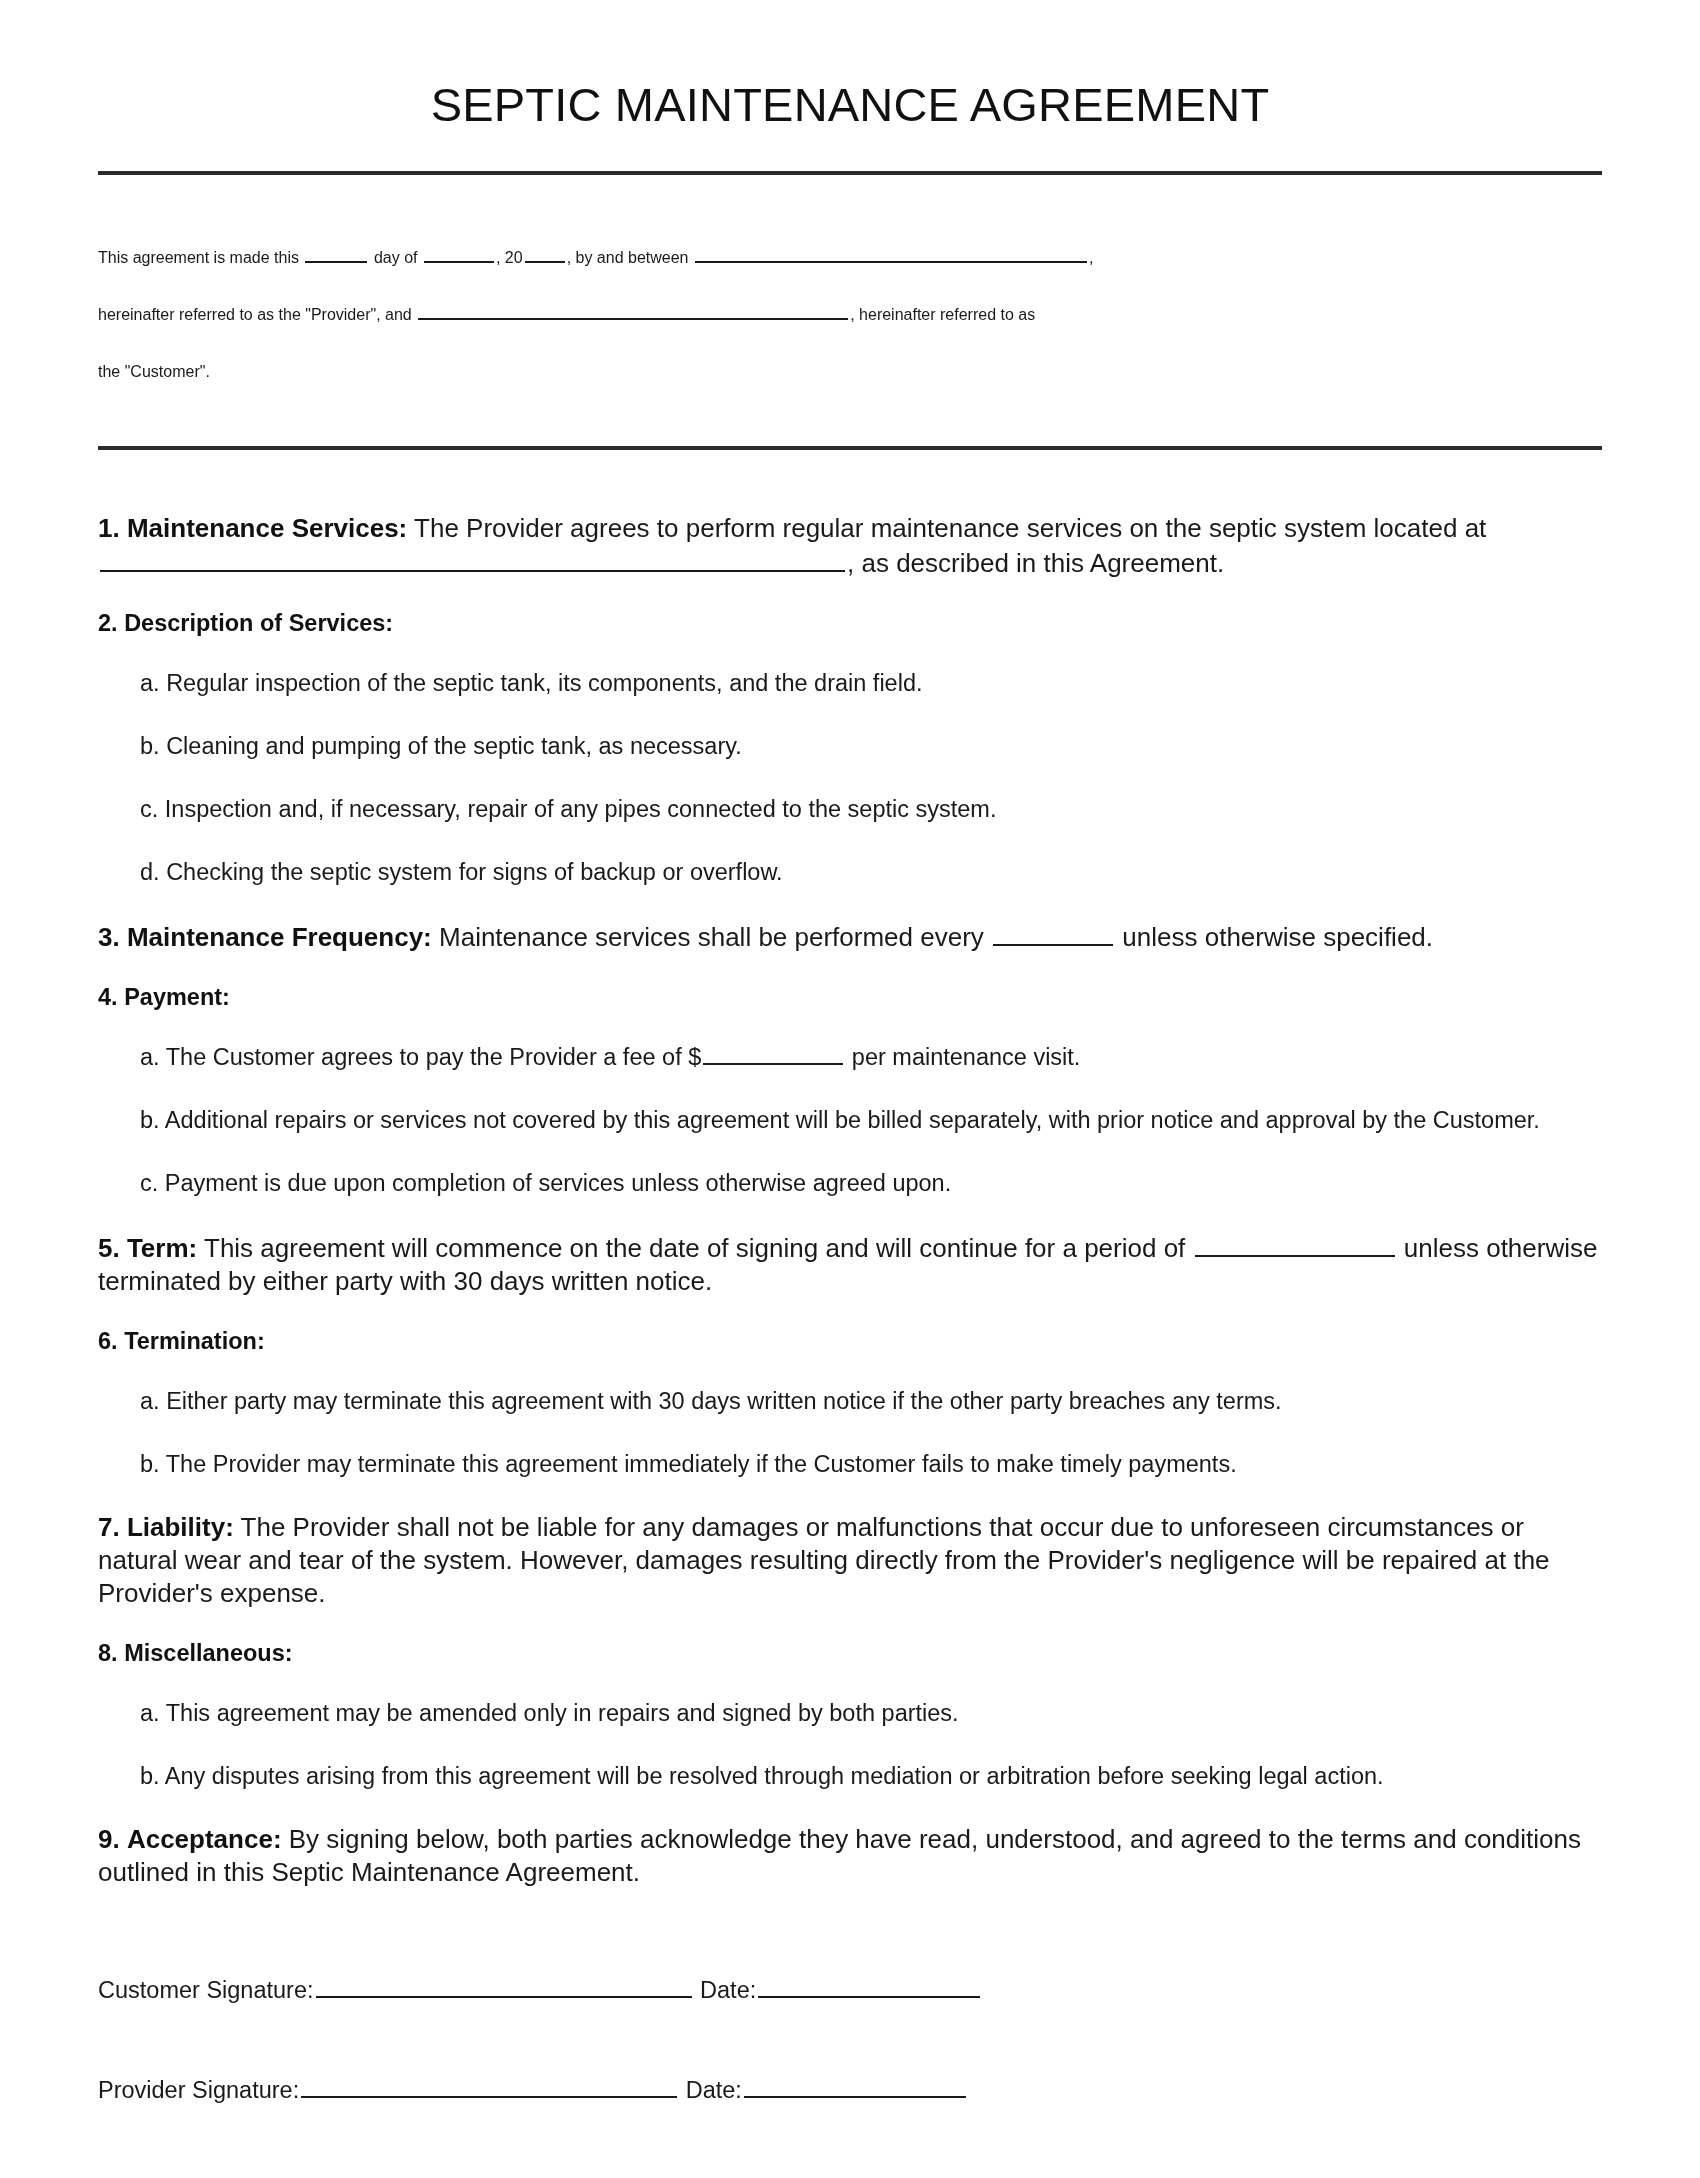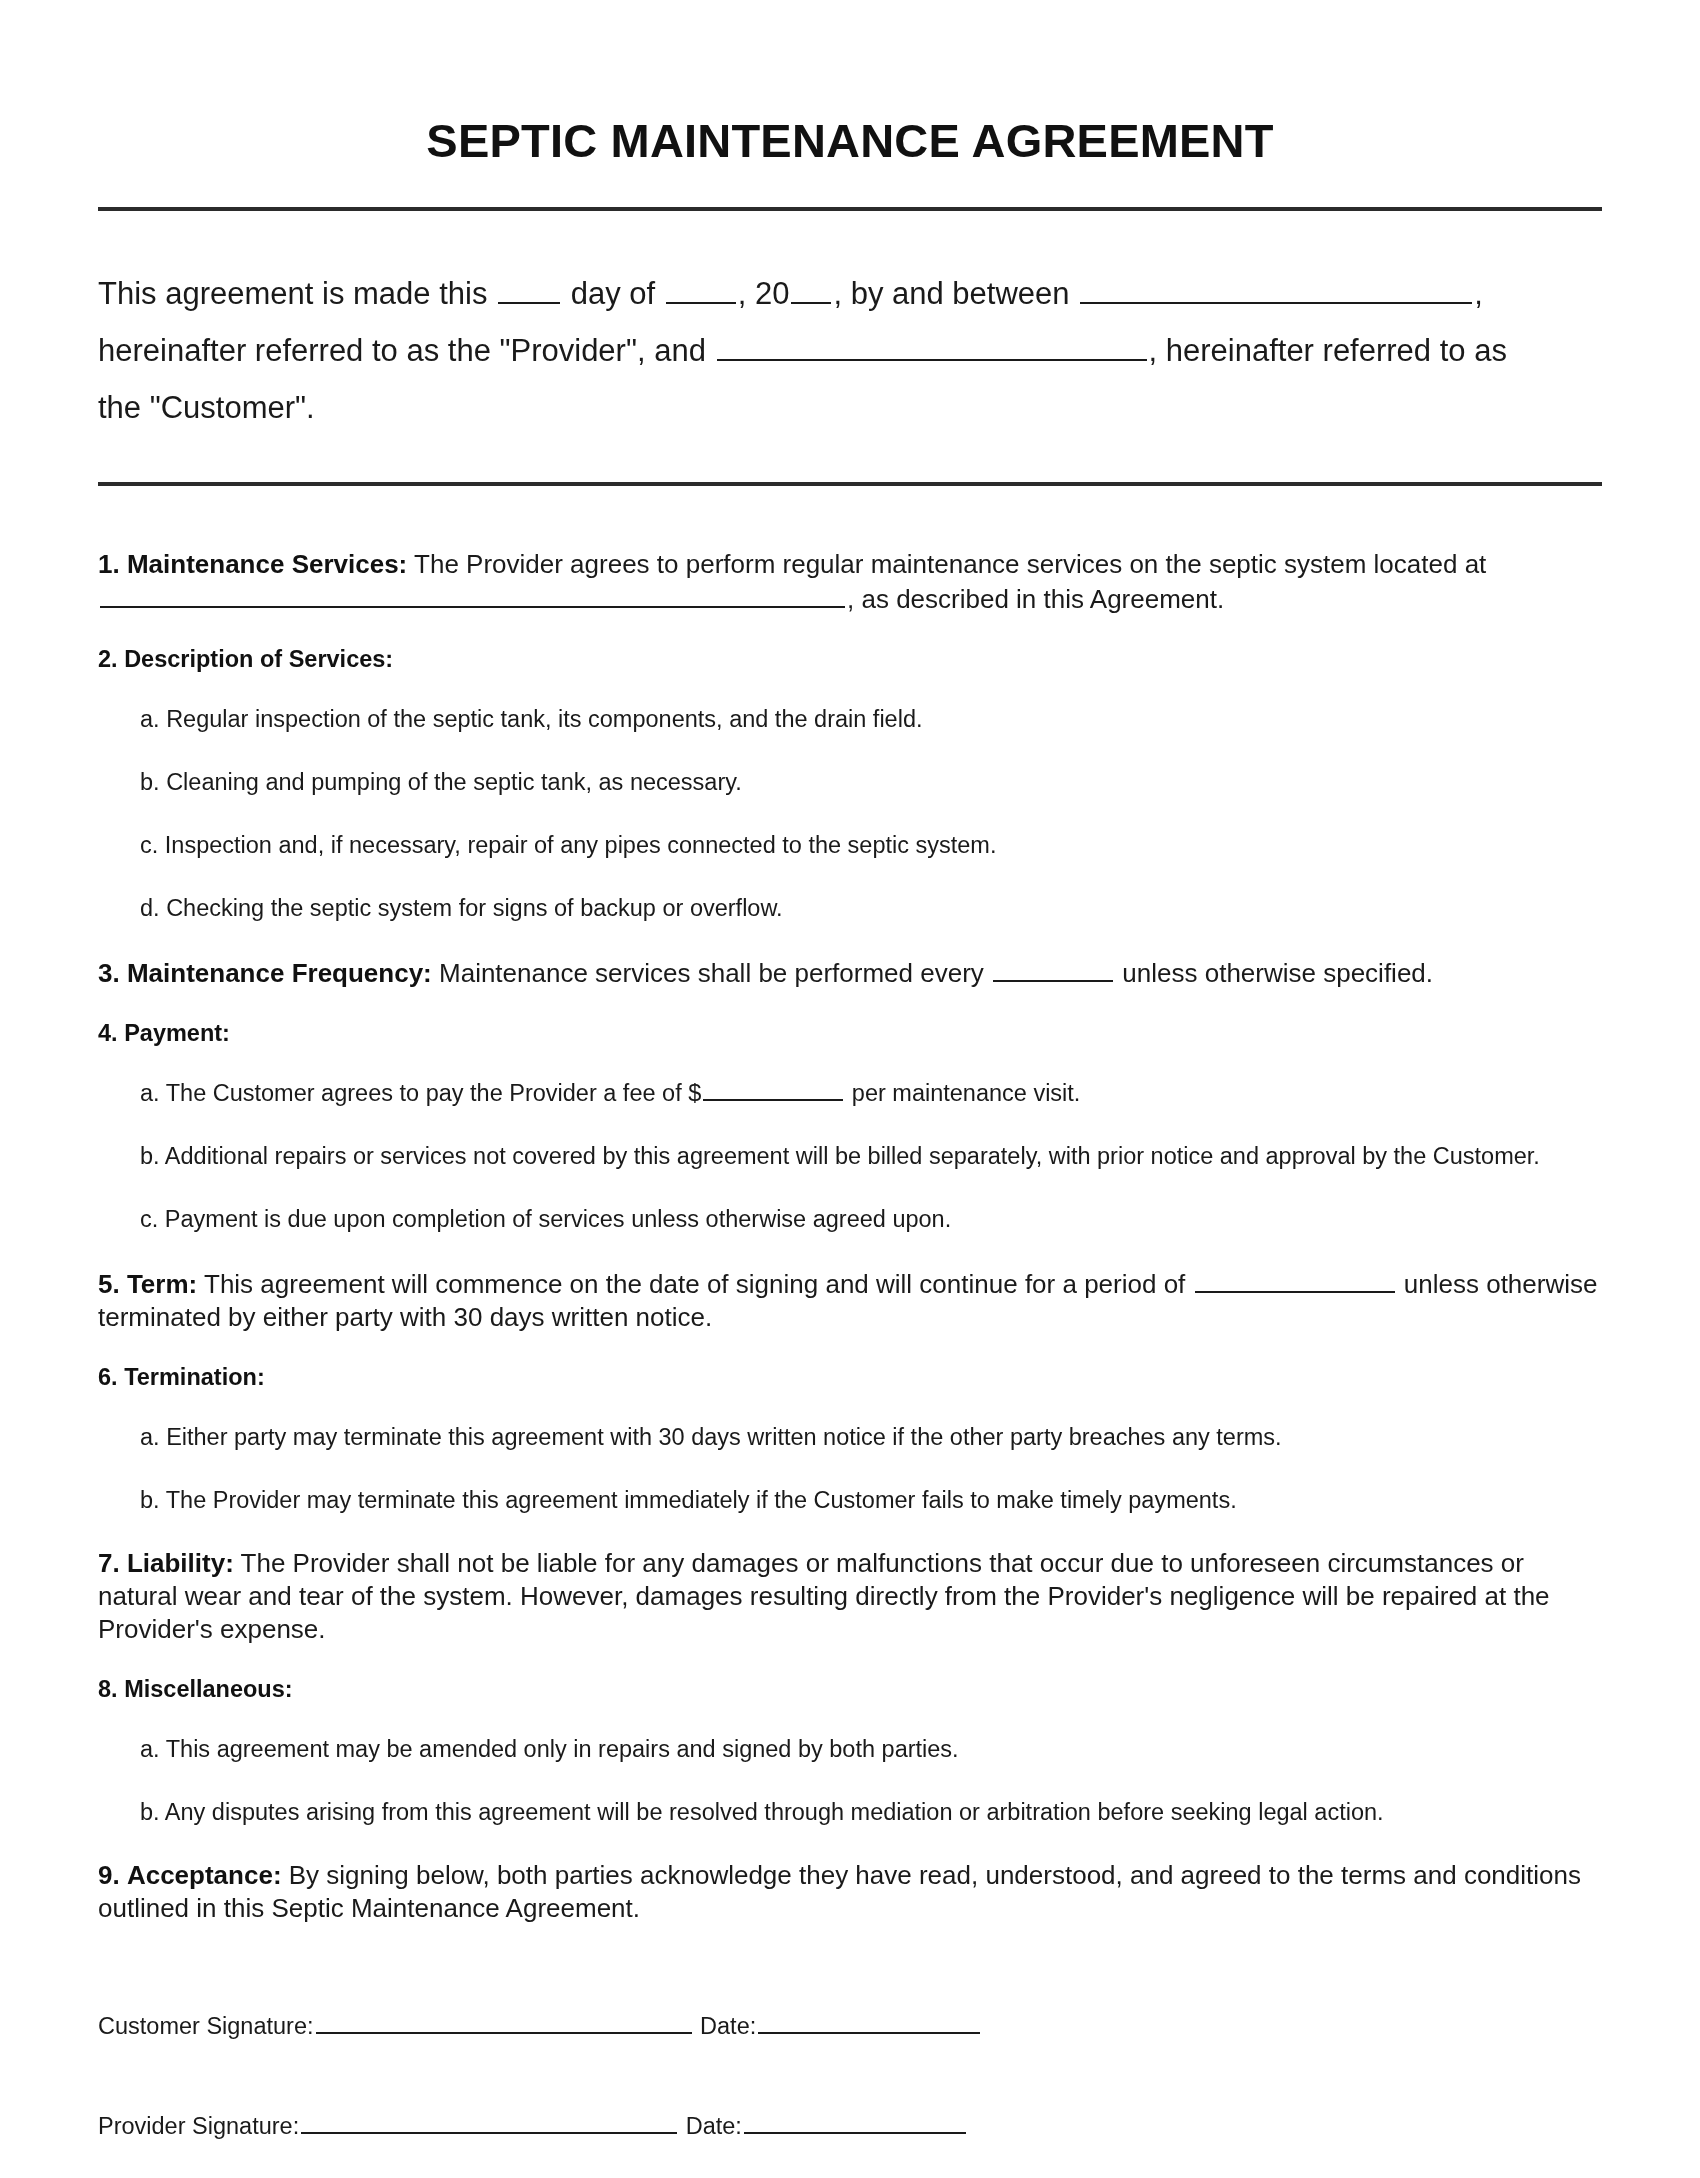--- a/index.html
+++ b/index.html
@@ -23,40 +23,40 @@
     position: absolute;
     left: 98px;
     top: 0;
     width: 1504px;
   }
 
   
   .doc-title {
     text-align: center;
     font-size: 47px;
-    font-weight: bold;
+    font-weight: normal;
     letter-spacing: 0.2px;
     color: #111111;
     margin: 0;
-    padding-top: 116px;
+    padding-top: 80px;
     line-height: 1.05;
   }
   .rule {
     height: 4px;
     background: #2b2b2b;
     margin-top: 42px;
   }
   .rule.second {
     margin-top: 0;
   }
 
   
   .intro {
     margin-top: 54px;
-    font-size: 31px;
+    font-size: 16px;
     line-height: 57px;
     color: #1a1a1a;
   }
   .intro .ln {
     white-space: nowrap;
   }
   .blank {
     display: inline-block;
     border-bottom: 2px solid #1a1a1a;
     vertical-align: baseline;

